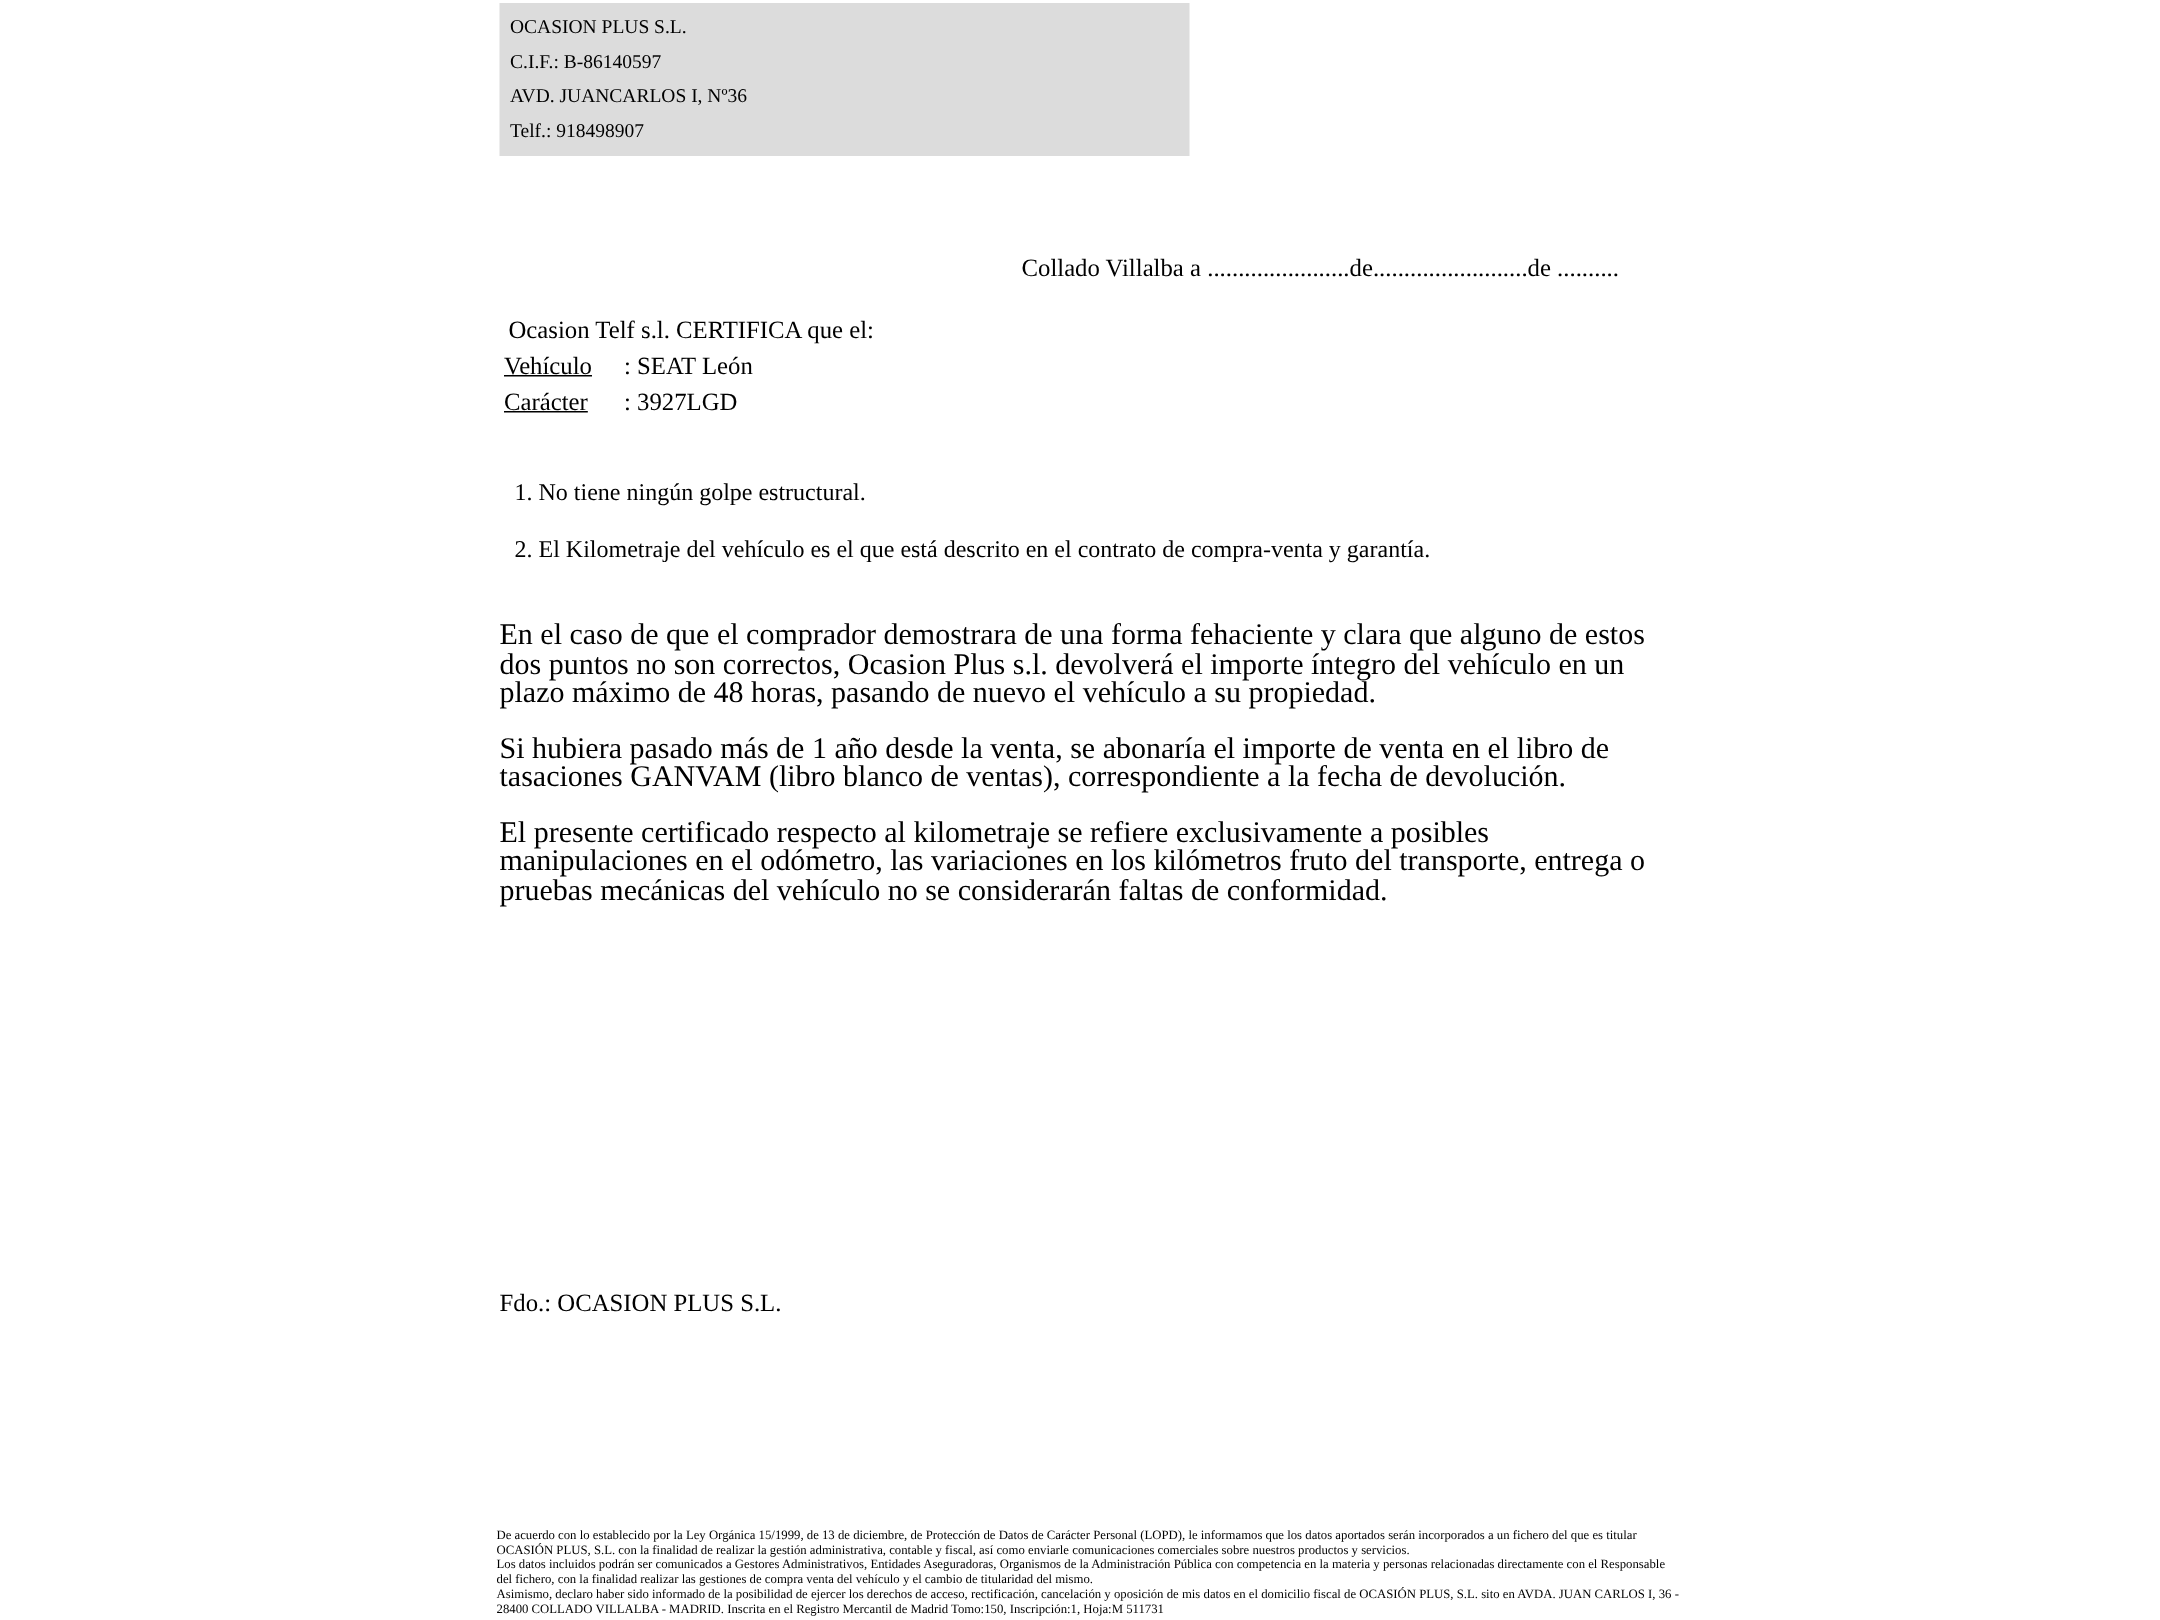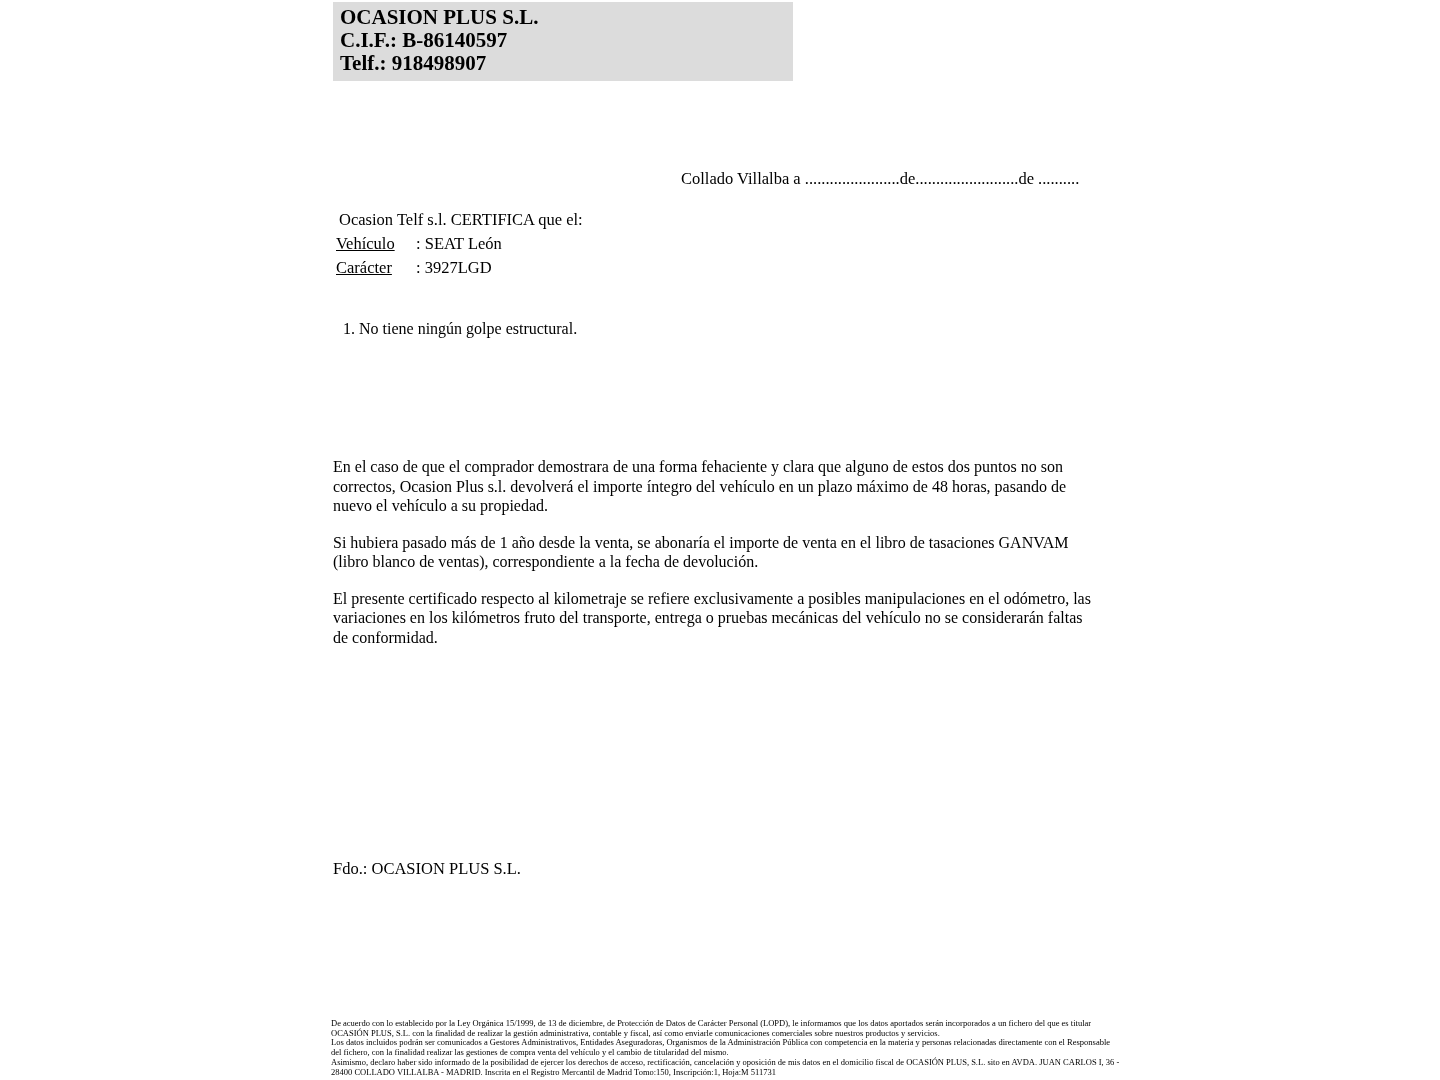--- a/index.html
+++ b/index.html
@@ -21,22 +21,22 @@
   .header-box {
     position: absolute;
     left: 333px;
     top: 2px;
     width: 460px;
     box-sizing: border-box;
     background: #dcdcdc;
     padding: 4px 8px 6px 7px;
   }
   .header-box .hline {
-    font-size: 21px;
-    font-weight: bold;
+    font-size: 13px;
+    font-weight: normal;
     line-height: 23px;
     white-space: nowrap;
   }
 
   
   .date-line {
     position: absolute;
     left: 681px;
     top: 169px;
     font-size: 16.5px;
@@ -73,23 +73,23 @@
     width: 770px;
   }
   .points .point {
     margin-bottom: 18px;
   }
 
   
   .body-paragraphs {
     position: absolute;
     left: 333px;
-    top: 457px;
+    top: 414px;
     width: 766px;
-    font-size: 16px;
+    font-size: 20px;
     line-height: 19.5px;
   }
   .body-paragraphs p {
     margin: 0 0 17px 0;
   }
 
   
   .signature {
     position: absolute;
     left: 333px;
@@ -109,37 +109,39 @@
   }
 </style>
 </head>
 <body>
 
 <div class="page">
 
   <div class="header-box">
     <div class="hline">OCASION PLUS S.L.</div>
     <div class="hline">C.I.F.: B-86140597</div>
+    <div class="hline">AVD. JUANCARLOS I, Nº36</div>
     <div class="hline">Telf.: 918498907</div>
   </div>
 
   <div class="date-line">Collado Villalba a .......................de.........................de ..........</div>
 
   <div class="cert-block">
     <div class="cert-intro">Ocasion Telf s.l. CERTIFICA que el:</div>
     <div class="cert-row">
       <span class="cert-label">Vehículo</span><span class="cert-value">: SEAT León</span>
     </div>
     <div class="cert-row">
       <span class="cert-label">Carácter</span><span class="cert-value">: 3927LGD</span>
     </div>
   </div>
 
   <div class="points">
     <div class="point">1. No tiene ningún golpe estructural.</div>
+    <div class="point">2. El Kilometraje del vehículo es el que está descrito en el contrato de compra-venta y garantía.</div>
   </div>
 
   <div class="body-paragraphs">
     <p>En el caso de que el comprador demostrara de una forma fehaciente y clara que alguno de estos dos puntos no son correctos, Ocasion Plus s.l. devolverá el importe íntegro del vehículo en un plazo máximo de 48 horas, pasando de nuevo el vehículo a su propiedad.</p>
     <p>Si hubiera pasado más de 1 año desde la venta, se abonaría el importe de venta en el libro de tasaciones GANVAM (libro blanco de ventas), correspondiente a la fecha de devolución.</p>
     <p>El presente certificado respecto al kilometraje se refiere exclusivamente a posibles manipulaciones en el odómetro, las variaciones en los kilómetros fruto del transporte, entrega o pruebas mecánicas del vehículo no se considerarán faltas de conformidad.</p>
   </div>
 
   <div class="signature">Fdo.: OCASION PLUS S.L.</div>
 

